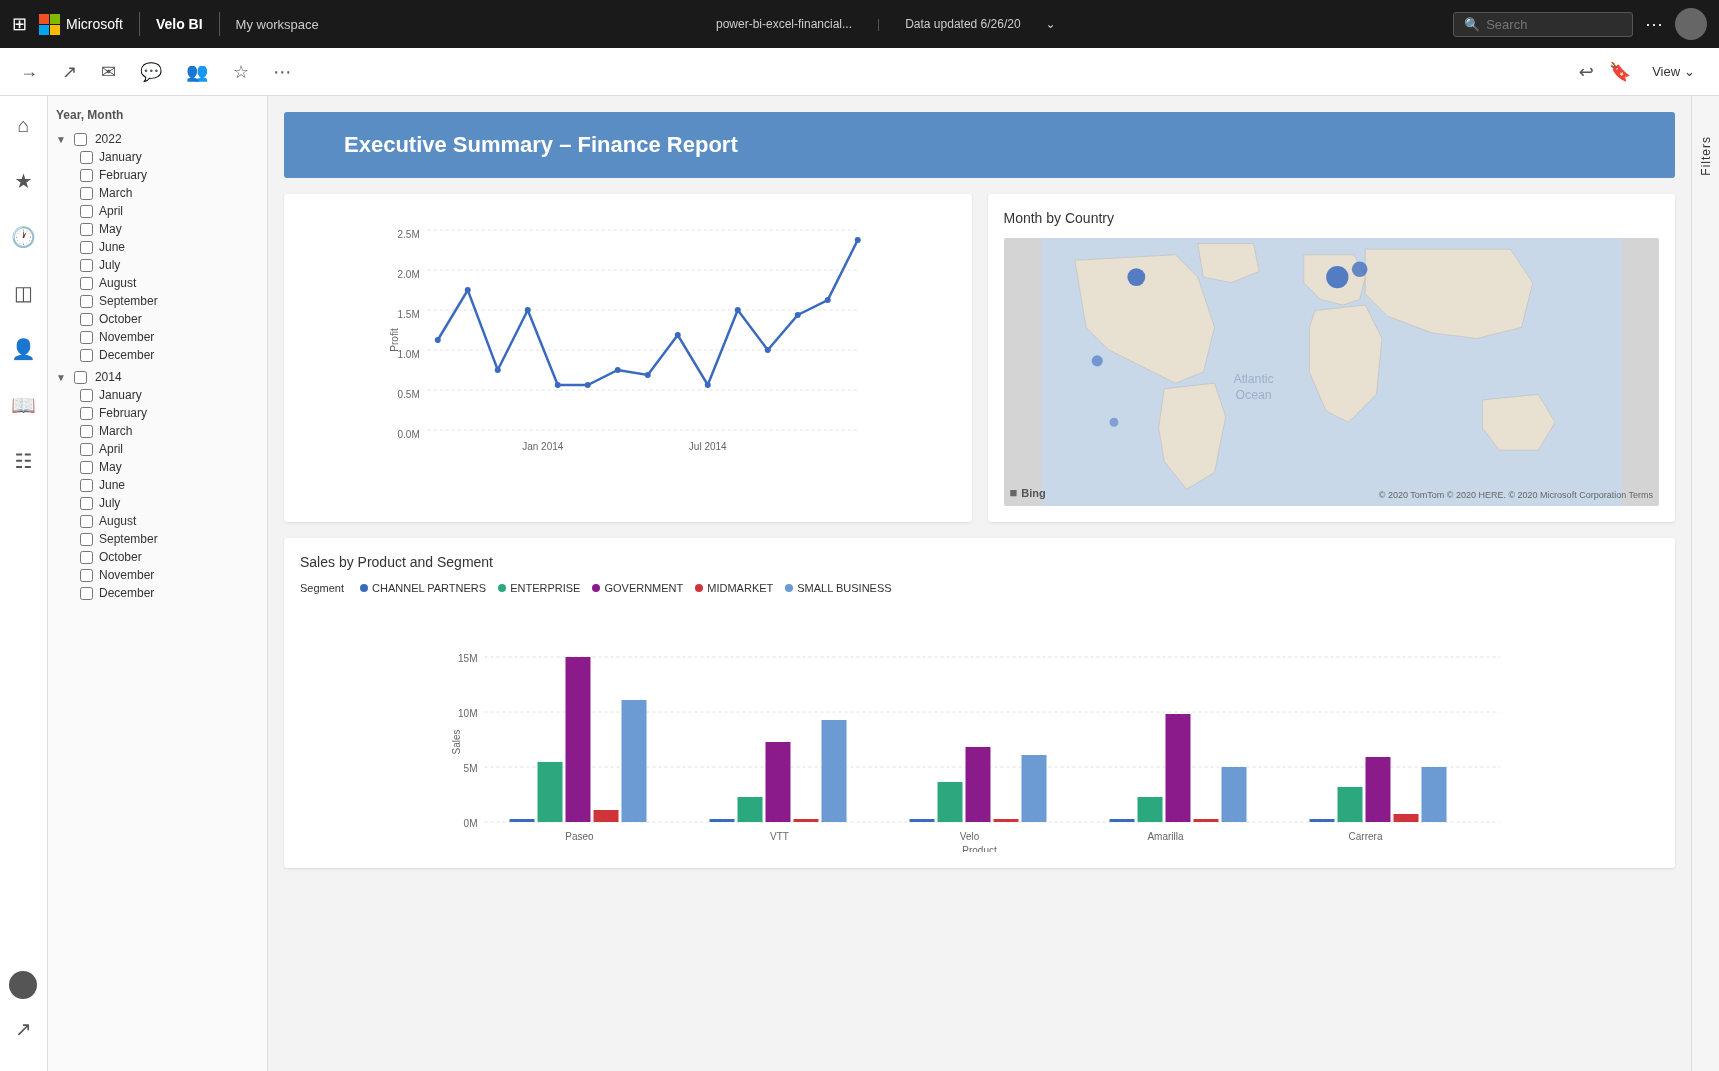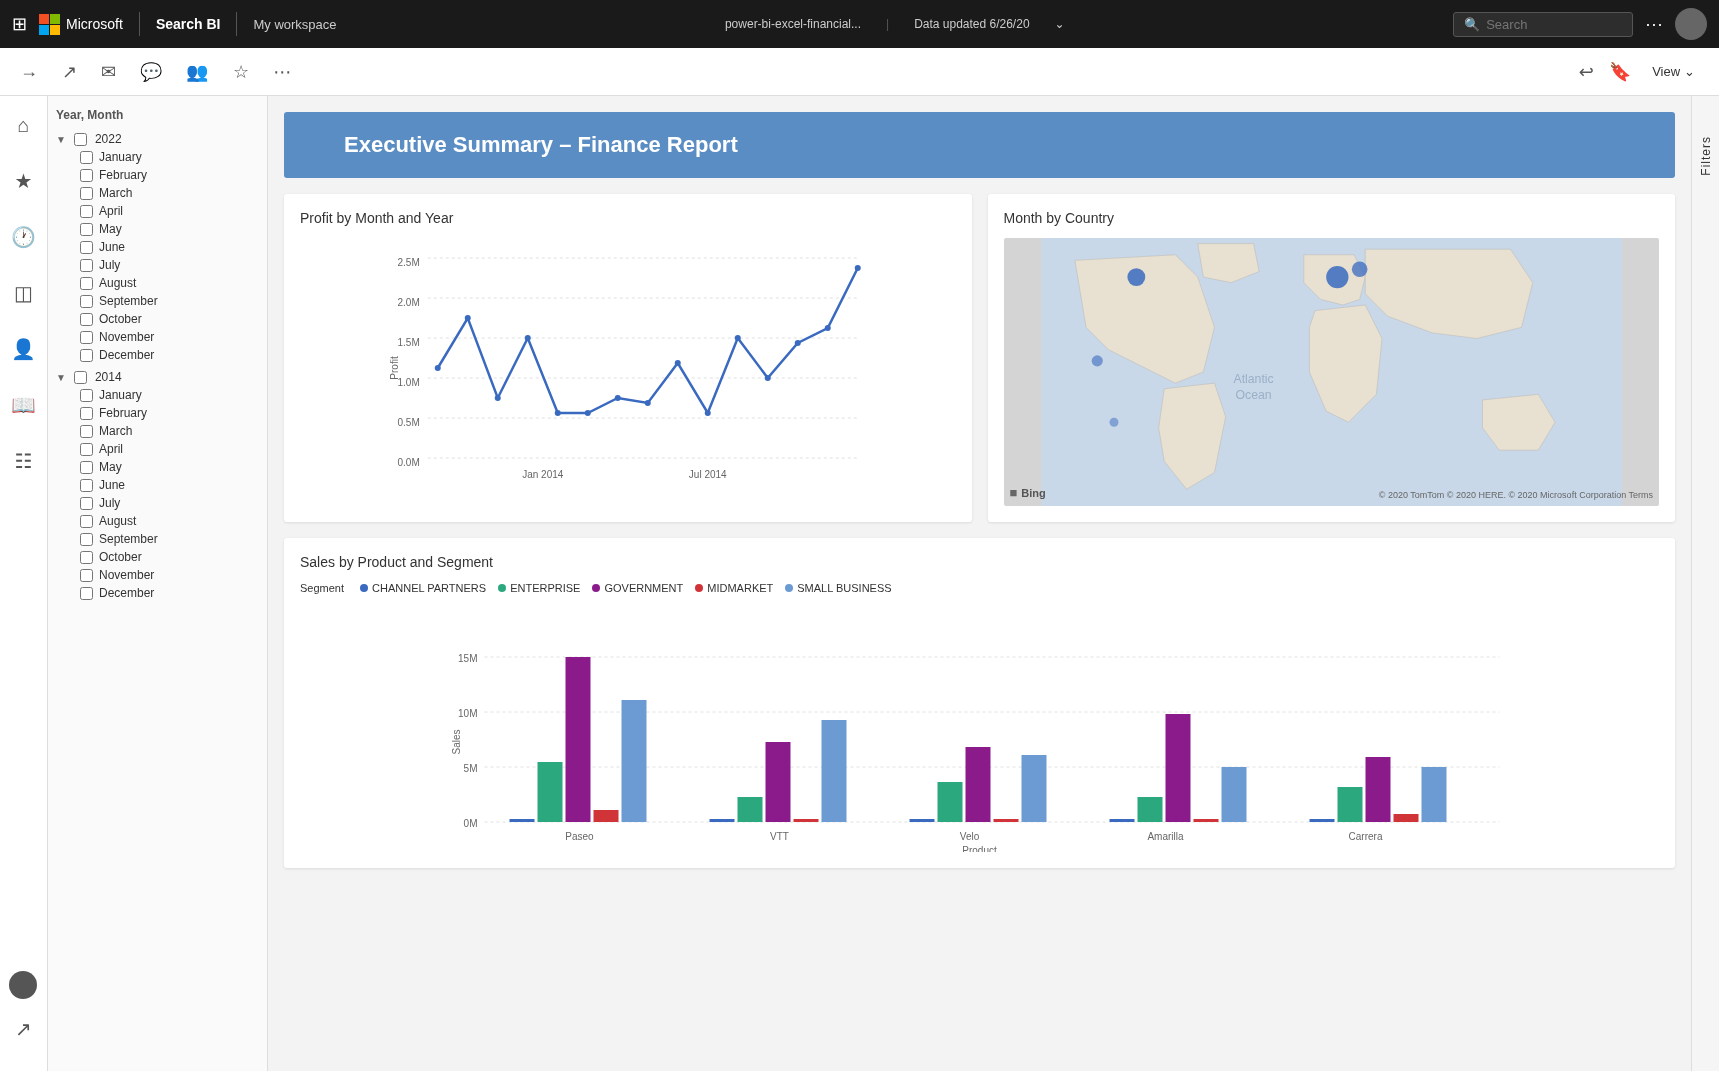--- a/index.html
+++ b/index.html
@@ -218,21 +218,21 @@
     <div class="ms-logo">
       <div class="ms-logo-squares">
         <div class="sq1"></div>
           <div class="sq2"></div>
         <div class="sq3"></div>
           <div class="sq4"></div>
       </div>
       <span class="ms-text">Microsoft</span>
     </div>
     <div class="divider-v"></div>
-    <span class="powerbi-text">Search BI</span>
+    <span class="powerbi-text">Velo BI</span>
     <div class="divider-v"></div>
     <span class="workspace-text">My workspace</span>
   </div>
   <div class="top-bar-center">
     <span>power-bi-excel-financial...</span>
     <span style="color:#555">|</span>
     <span>Data updated 6/26/20</span>
     <span style="color:#ccc; cursor:pointer">⌄</span>
   </div>
   <div class="top-bar-right">
@@ -399,21 +399,20 @@
 
     <div class="report-canvas">
 
       <div class="header-banner">
         <span class="header-banner-title">Executive Summary – Finance Report</span>
       </div>
 
       <div class="charts-row">
 
         <div class="chart-card profit-chart">
-          <div class="chart-card-title">Profit by Month and Year</div>
           <div class="line-chart-container">
             <svg class="line-chart-svg" viewBox="0 0 480 240">
 
               <text x="32" y="228" class="chart-axis-label" text-anchor="end">0.0M</text>
               <text x="32" y="188" class="chart-axis-label" text-anchor="end">0.5M</text>
               <text x="32" y="148" class="chart-axis-label" text-anchor="end">1.0M</text>
               <text x="32" y="108" class="chart-axis-label" text-anchor="end">1.5M</text>
               <text x="32" y="68" class="chart-axis-label" text-anchor="end">2.0M</text>
               <text x="32" y="28" class="chart-axis-label" text-anchor="end">2.5M</text>
 

